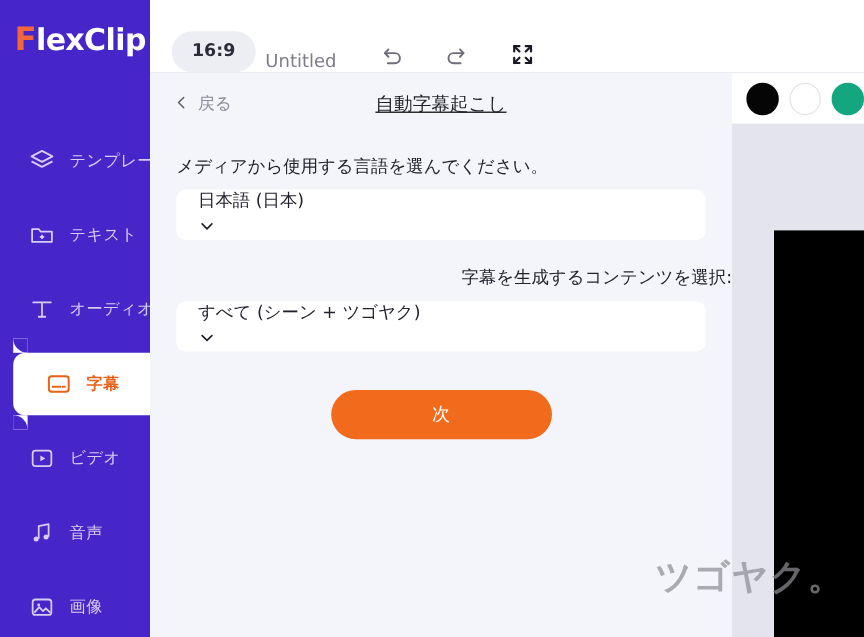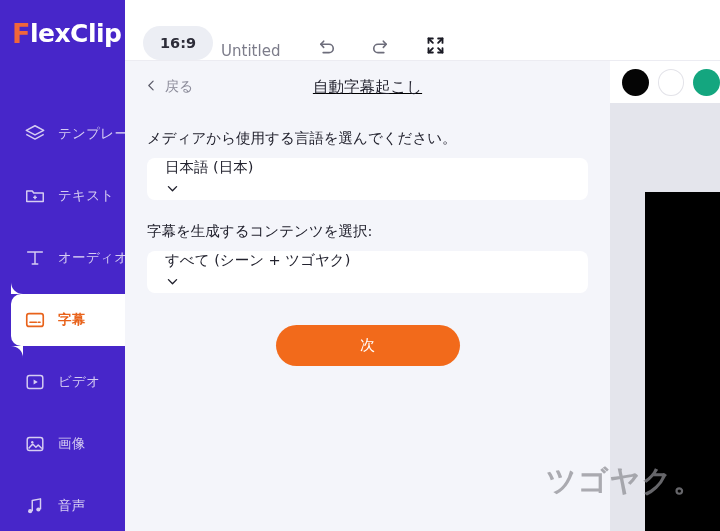--- a/index.html
+++ b/index.html
@@ -42,21 +42,21 @@
   }
   .nav-item .nav-ico svg { display: block; }
   .nav-label { font-size: 13.5px; letter-spacing: 0.3px; white-space: nowrap; }
 
   .nav-item.active {
     margin-left: 11px;
     width: 114px;
     background: #ffffff;
     border-radius: 10px 0 0 10px;
     color: #e8621a;
-    padding-left: 11px;
+    padding-left: 25px;
   }
   .nav-item.active .nav-label { font-weight: bold; color: #e8621a; }
 
   
   .notch {
     position: absolute; left: 11px; width: 12px; height: 12px;
     background: #ffffff; pointer-events: none;
   }
   .notch::after {
     content: ""; position: absolute; inset: 0;
@@ -235,37 +235,37 @@
             <rect x="3.5" y="5" width="17" height="14" rx="2.5"></rect>
             <path d="M10.5 9.3 15 12l-4.5 2.7V9.3Z" fill="#d6cdf2" stroke="none"></path>
           </svg>
         </span>
         <span class="nav-label">ビデオ</span>
       </div>
 
       <div class="nav-item">
         <span class="nav-ico">
           <svg width="22" height="22" viewBox="0 0 24 24" fill="none" stroke="#d6cdf2" stroke-width="1.6" stroke-linejoin="round">
+            <path d="M9 17.5V6l9-1.8v11.3"></path>
+            <circle cx="6.7" cy="17.6" r="2.3" fill="#d6cdf2" stroke="none"></circle>
+            <circle cx="15.7" cy="15.8" r="2.3" fill="#d6cdf2" stroke="none"></circle>
+          </svg>
+        </span>
+        <span class="nav-label">音声</span>
+      </div>
+
+      <div class="nav-item">
+        <span class="nav-ico">
+          <svg width="22" height="22" viewBox="0 0 24 24" fill="none" stroke="#d6cdf2" stroke-width="1.6" stroke-linejoin="round">
             <rect x="3.5" y="5" width="17" height="14" rx="2.5"></rect>
             <circle cx="9" cy="10" r="1.3" fill="#d6cdf2" stroke="none"></circle>
             <path d="M5 17l4.5-5 3.5 3.5 2.5-2.5L19.5 17"></path>
           </svg>
         </span>
         <span class="nav-label">画像</span>
-      </div>
-
-      <div class="nav-item">
-        <span class="nav-ico">
-          <svg width="22" height="22" viewBox="0 0 24 24" fill="none" stroke="#d6cdf2" stroke-width="1.6" stroke-linejoin="round">
-            <path d="M9 17.5V6l9-1.8v11.3"></path>
-            <circle cx="6.7" cy="17.6" r="2.3" fill="#d6cdf2" stroke="none"></circle>
-            <circle cx="15.7" cy="15.8" r="2.3" fill="#d6cdf2" stroke="none"></circle>
-          </svg>
-        </span>
-        <span class="nav-label">音声</span>
       </div>
 
     </div>
   </div>
 
   <div class="header">
     <div class="ratio-badge">16:9</div>
     <div class="doc-title">Untitled</div>
 
     <div class="tool-btn first">
@@ -313,21 +313,21 @@
     <div class="field-label">メディアから使用する言語を選んでください。</div>
     <div class="select-box">
       <span class="select-value">日本語 (日本)</span>
       <span>
         <svg width="15" height="15" viewBox="0 0 24 24" fill="none" stroke="#1f1f2b" stroke-width="2.2" stroke-linecap="round" stroke-linejoin="round">
           <path d="M5.5 9 12 15.5 18.5 9"></path>
         </svg>
       </span>
     </div>
 
-    <div class="field-label" style="margin-top:22px;">字幕を生成するコンテンツを選択:</div>
+    <div class="field-label" style="margin-top:22px;text-align:right;">字幕を生成するコンテンツを選択:</div>
     <div class="select-box">
       <span class="select-value">すべて (シーン + ツゴヤク)</span>
       <span>
         <svg width="15" height="15" viewBox="0 0 24 24" fill="none" stroke="#1f1f2b" stroke-width="2.2" stroke-linecap="round" stroke-linejoin="round">
           <path d="M5.5 9 12 15.5 18.5 9"></path>
         </svg>
       </span>
     </div>
 
     <button class="next-btn">次</button>

